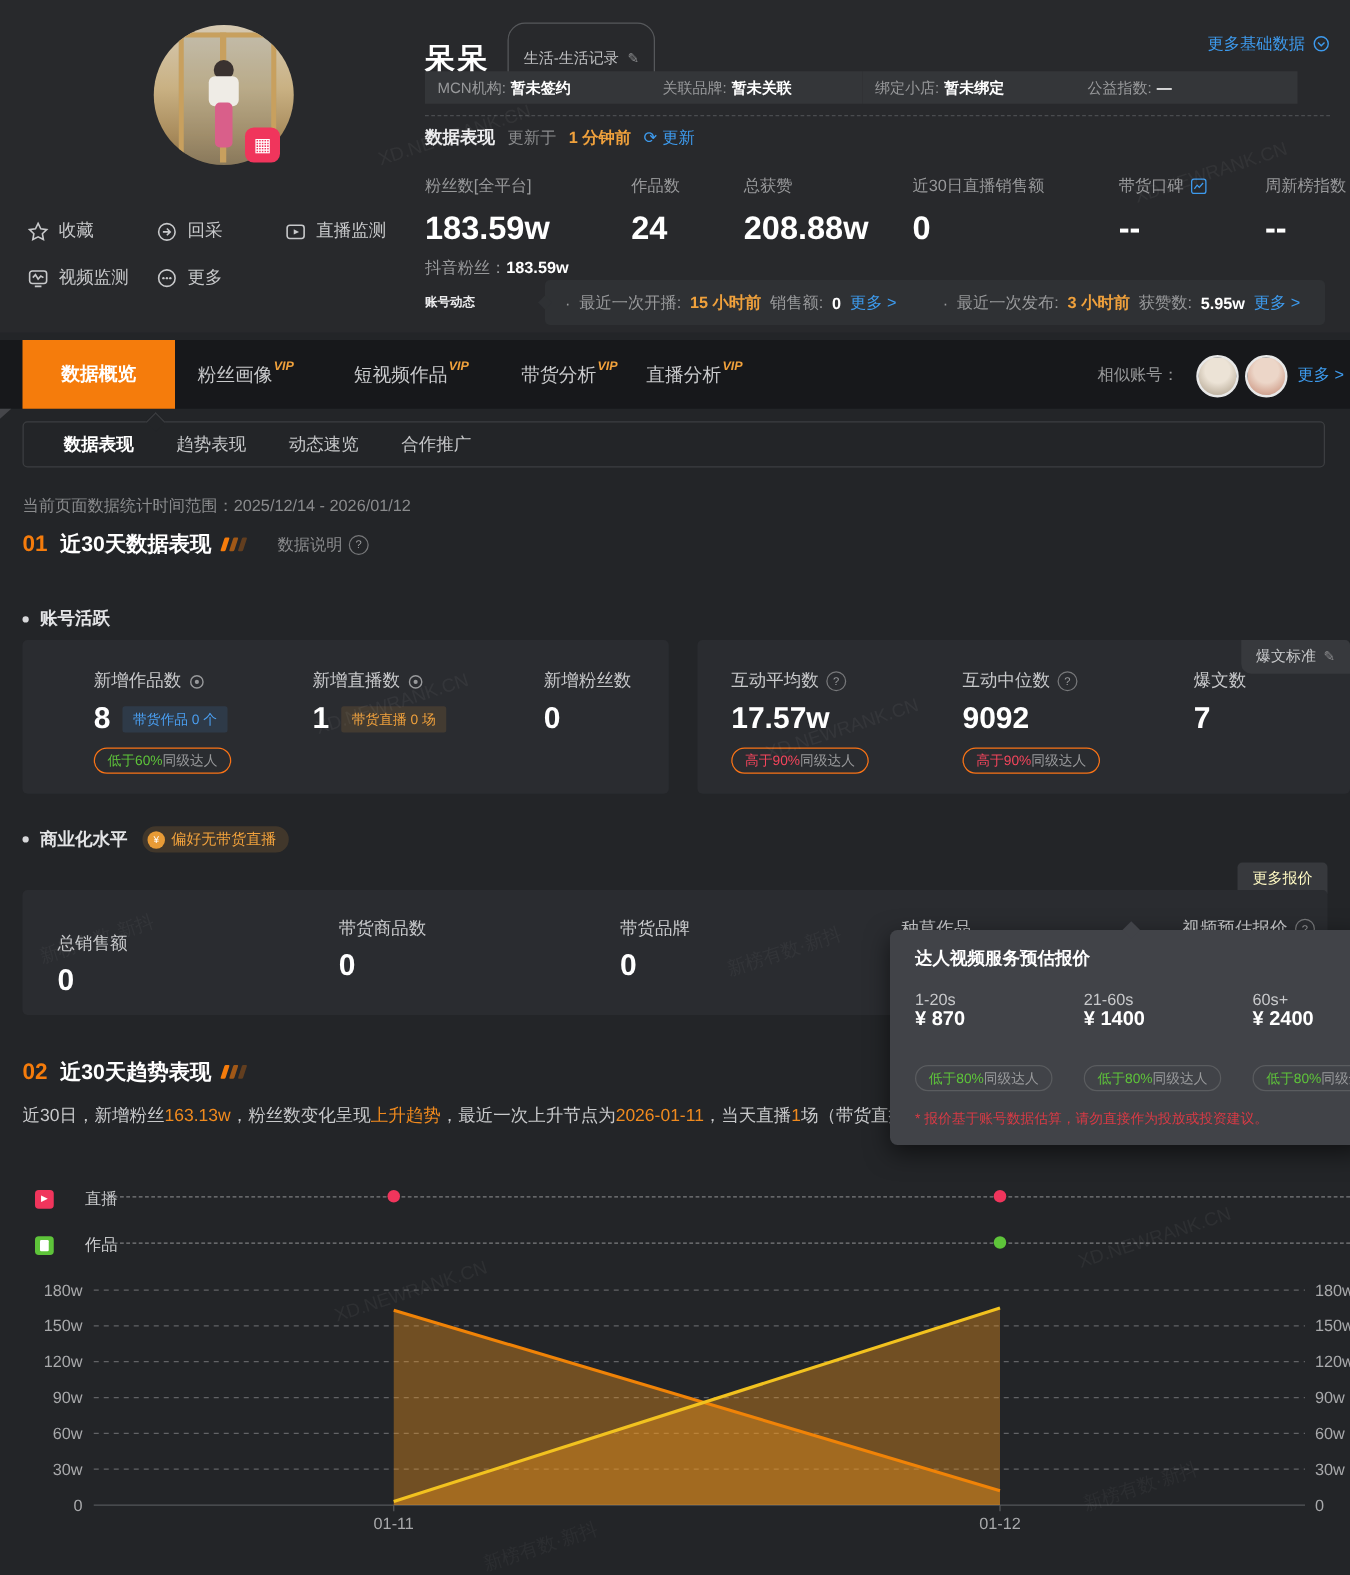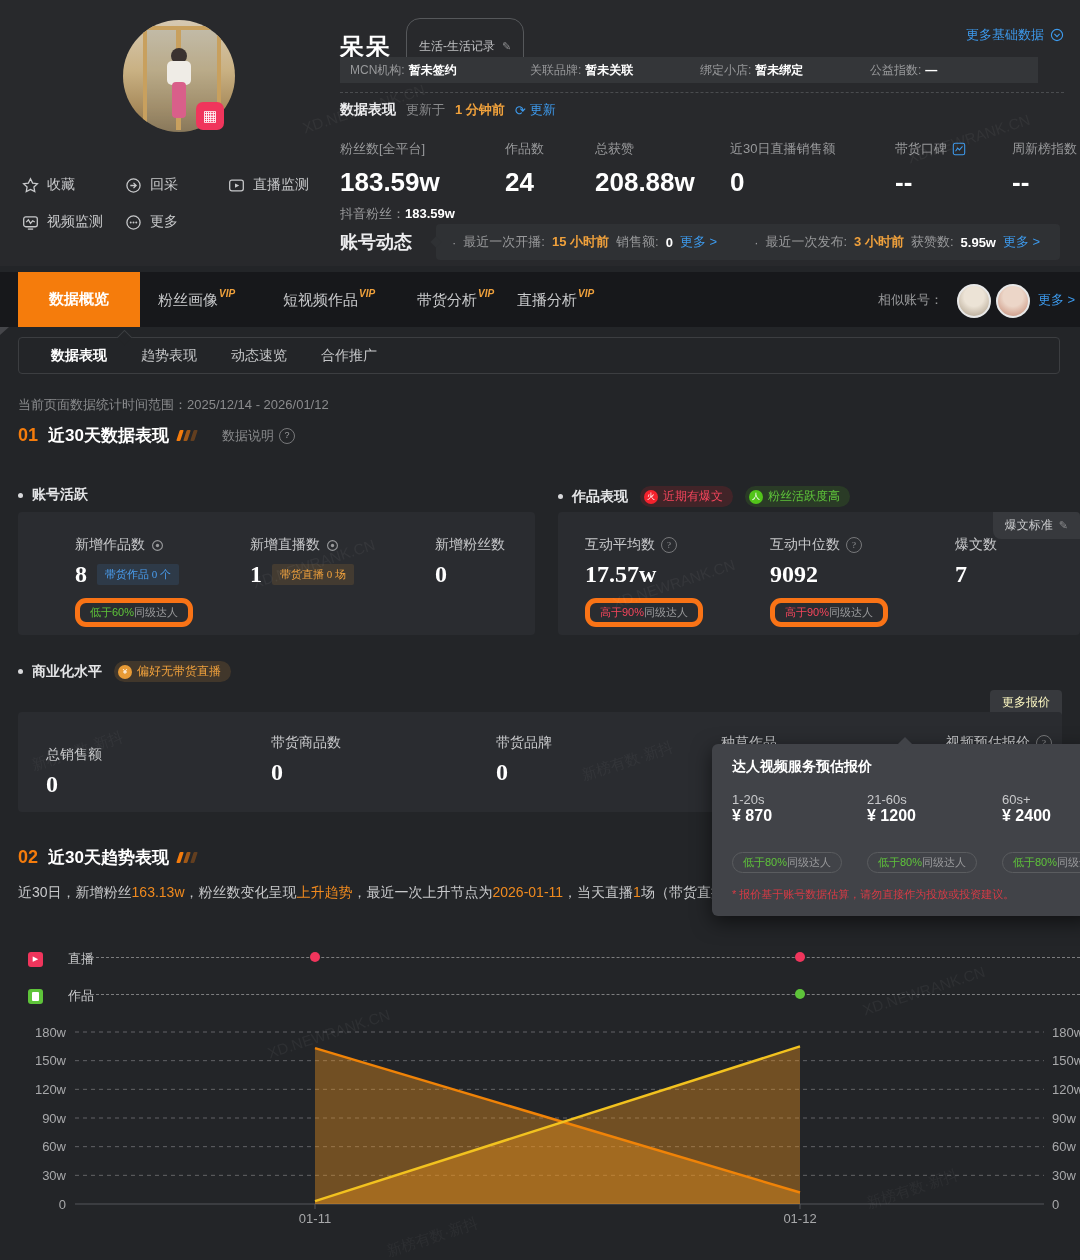--- a/index.html
+++ b/index.html
@@ -40,21 +40,21 @@
 
   .stats{position:absolute;left:340px;top:140px;width:740px;height:80px;}
   .stat{position:absolute;top:0;}
   .stat .sl{font-size:13px;color:#98999b;display:flex;align-items:center;gap:5px;white-space:nowrap;}
   .stat .sv{margin-top:9px;font-size:26px;font-weight:700;color:#fff;}
   .stat-sub{margin-top:7px;font-size:13px;white-space:nowrap;}
   .sub-l{color:#98999b;}.sub-v{color:#fff;font-weight:700;}
   .st1{left:0;}.st2{left:165px;}.st3{left:255px;}.st4{left:390px;}.st5{left:555px;}.st6{left:672px;}
 
   .activity{position:absolute;left:340px;top:224px;display:flex;align-items:center;}
-  .act-label{color:#ececee;font-weight:700;font-size:18px;width:96px;}
+  .act-label{color:#ececee;font-weight:700;font-size:10px;width:96px;}
   .act-box{position:relative;width:624px;height:36px;background:#2f3134;border-radius:4px;display:flex;
            align-items:center;padding:0 16px;font-size:13px;gap:7px;box-sizing:border-box;white-space:nowrap;}
   .act-box::before{content:"";position:absolute;left:-4px;top:14px;width:8px;height:8px;background:#2f3134;transform:rotate(45deg);}
   .g{color:#98999b;}.o{color:#f0a13c;font-weight:700;}.w{color:#fff;font-weight:700;}.b{color:#3d9aed;cursor:pointer;}
   .gap2{margin-left:30px;}
 
   
   .strip{position:absolute;left:0;top:272px;width:1080px;height:55px;background:#17181b;padding-left:48px;}
   .tab-active{position:absolute;left:18px;top:0;width:122px;height:55px;background:#f57c0c;color:#fff;
               font-weight:700;font-size:15px;display:flex;align-items:center;justify-content:center;cursor:pointer;}
@@ -96,28 +96,28 @@
   .bdg .ic{width:14px;height:14px;border-radius:50%;color:#fff;font-size:8px;display:flex;align-items:center;justify-content:center;}
   .bdg-red{background:rgba(245,34,45,.14);color:#f5455c;}.bdg-red .ic{background:#f5222d;}
   .bdg-green{background:rgba(82,196,26,.14);color:#5ec43a;}.bdg-green .ic{background:#52c41a;}
   .bdg-orange{background:rgba(240,161,60,.15);color:#f0a13c;margin-left:12px;}.bdg-orange .ic{background:#e89b36;}
 
   
   .card{position:absolute;background:#2a2c30;border-radius:4px;}
   .card-acct{left:18px;top:512px;width:517px;height:123px;}
   .card-works{left:558px;top:512px;width:522px;height:123px;}
   .card-biz{left:18px;top:712px;width:1044px;height:100px;}
-  .kcol{position:absolute;top:24px;font-family:Liberation Serif, serif;}
+  .kcol{position:absolute;top:24px;}
   .klabel{display:flex;align-items:center;gap:6px;font-size:14px;color:#c8c9cb;white-space:nowrap;}
   .kval{margin-top:7px;display:flex;align-items:center;gap:10px;}
   .kv{font-size:24px;font-weight:700;color:#fff;}
   .mini-badge{font-size:11px;padding:3px 8px;border-radius:2px;white-space:nowrap;}
   .mb-blue{color:#4a9ef0;background:rgba(74,158,240,.13);}
   .mb-orange{color:#f0a13c;background:rgba(240,161,60,.13);}
-  .cmp-pill{position:absolute;display:inline-flex;align-items:flex-end;border:5px solid #f97316;border-radius:11px;
+  .cmp-pill{position:absolute;display:inline-flex;align-items:flex-end;border:1px solid #f97316;border-radius:11px;
             padding:2px 10px;font-size:11px;white-space:nowrap;}
   .hl-green{color:#5ec43a;}.hl-red{color:#f5455c;}.cmp-rest{color:#98999b;}
   .corner{position:absolute;right:0;top:0;background:#37393d;border-radius:0 4px 0 8px;padding:5px 12px;
           font-size:12px;color:#c8c9cb;display:flex;gap:6px;align-items:center;cursor:pointer;}
   .more-quote{position:absolute;right:18px;top:690px;background:#37393d;border-radius:4px 4px 0 0;
               padding:4px 12px;font-size:12px;color:#fef9c3;cursor:pointer;}
 
   
   .tip{position:absolute;left:712px;top:744px;width:380px;height:172px;background:#414348;border-radius:6px;
        box-shadow:0 6px 20px rgba(0,0,0,.55);z-index:5;}
@@ -358,32 +358,20 @@
     <span class="sec-note">
       <span>数据说明</span>
       <span class="qmark">?</span>
     </span>
   </div>
 
   <div class="grp g1">
     <span class="dot6"></span>
     <span>账号活跃</span>
   </div>
-  <div class="grp g2">
-    <span class="dot6"></span>
-    <span>作品表现</span>
-    <span class="bdg bdg-red">
-      <span class="ic">火</span>
-      <span>近期有爆文</span>
-    </span>
-    <span class="bdg bdg-green">
-      <span class="ic">人</span>
-      <span>粉丝活跃度高</span>
-    </span>
-  </div>
 
   <div class="card card-acct">
     <div class="kcol" style="left:57px;">
       <div class="klabel">
           <span>新增作品数</span>
         <svg width="13" height="13" viewBox="0 0 14 14">
             <circle cx="7" cy="7" r="5.3" fill="none" stroke="#98999b" stroke-width="1.2"></circle>
             <circle cx="7" cy="7" r="1.8" fill="#98999b"></circle>
           </svg>
       </div>
@@ -509,21 +497,21 @@
   </div>
 
   <div class="tip">
     <div class="tip-title">达人视频服务预估报价</div>
     <div class="tip-col tc1">
       <div class="tip-label">1-20s</div>
       <div class="tip-price">¥ 870</div>
     </div>
     <div class="tip-col tc2">
       <div class="tip-label">21-60s</div>
-      <div class="tip-price">¥ 1200</div>
+      <div class="tip-price">¥ 1400</div>
     </div>
     <div class="tip-col tc3">
       <div class="tip-label">60s+</div>
       <div class="tip-price">¥ 2400</div>
     </div>
     <div class="tip-pill" style="left:20px;">
         <span class="hl-green">低于80%</span>
         <span class="cmp-rest">同级达人</span>
       </div>
     <div class="tip-pill" style="left:155px;">

